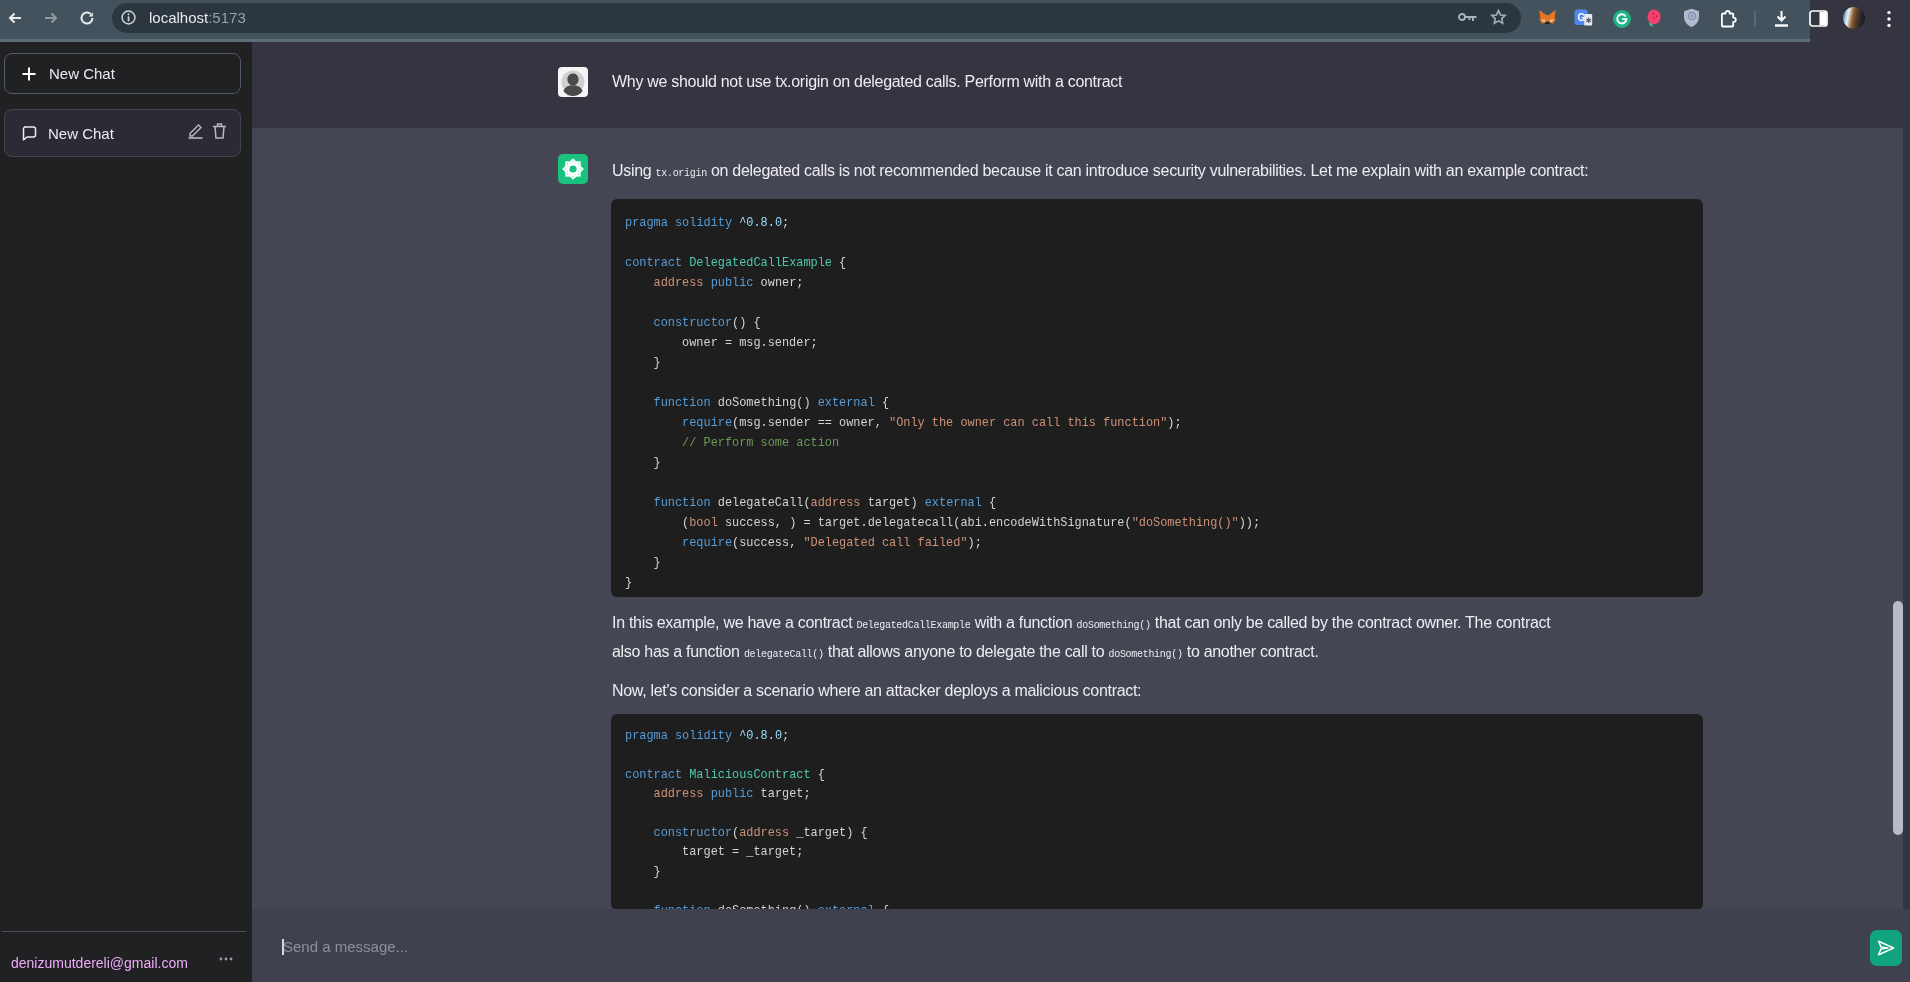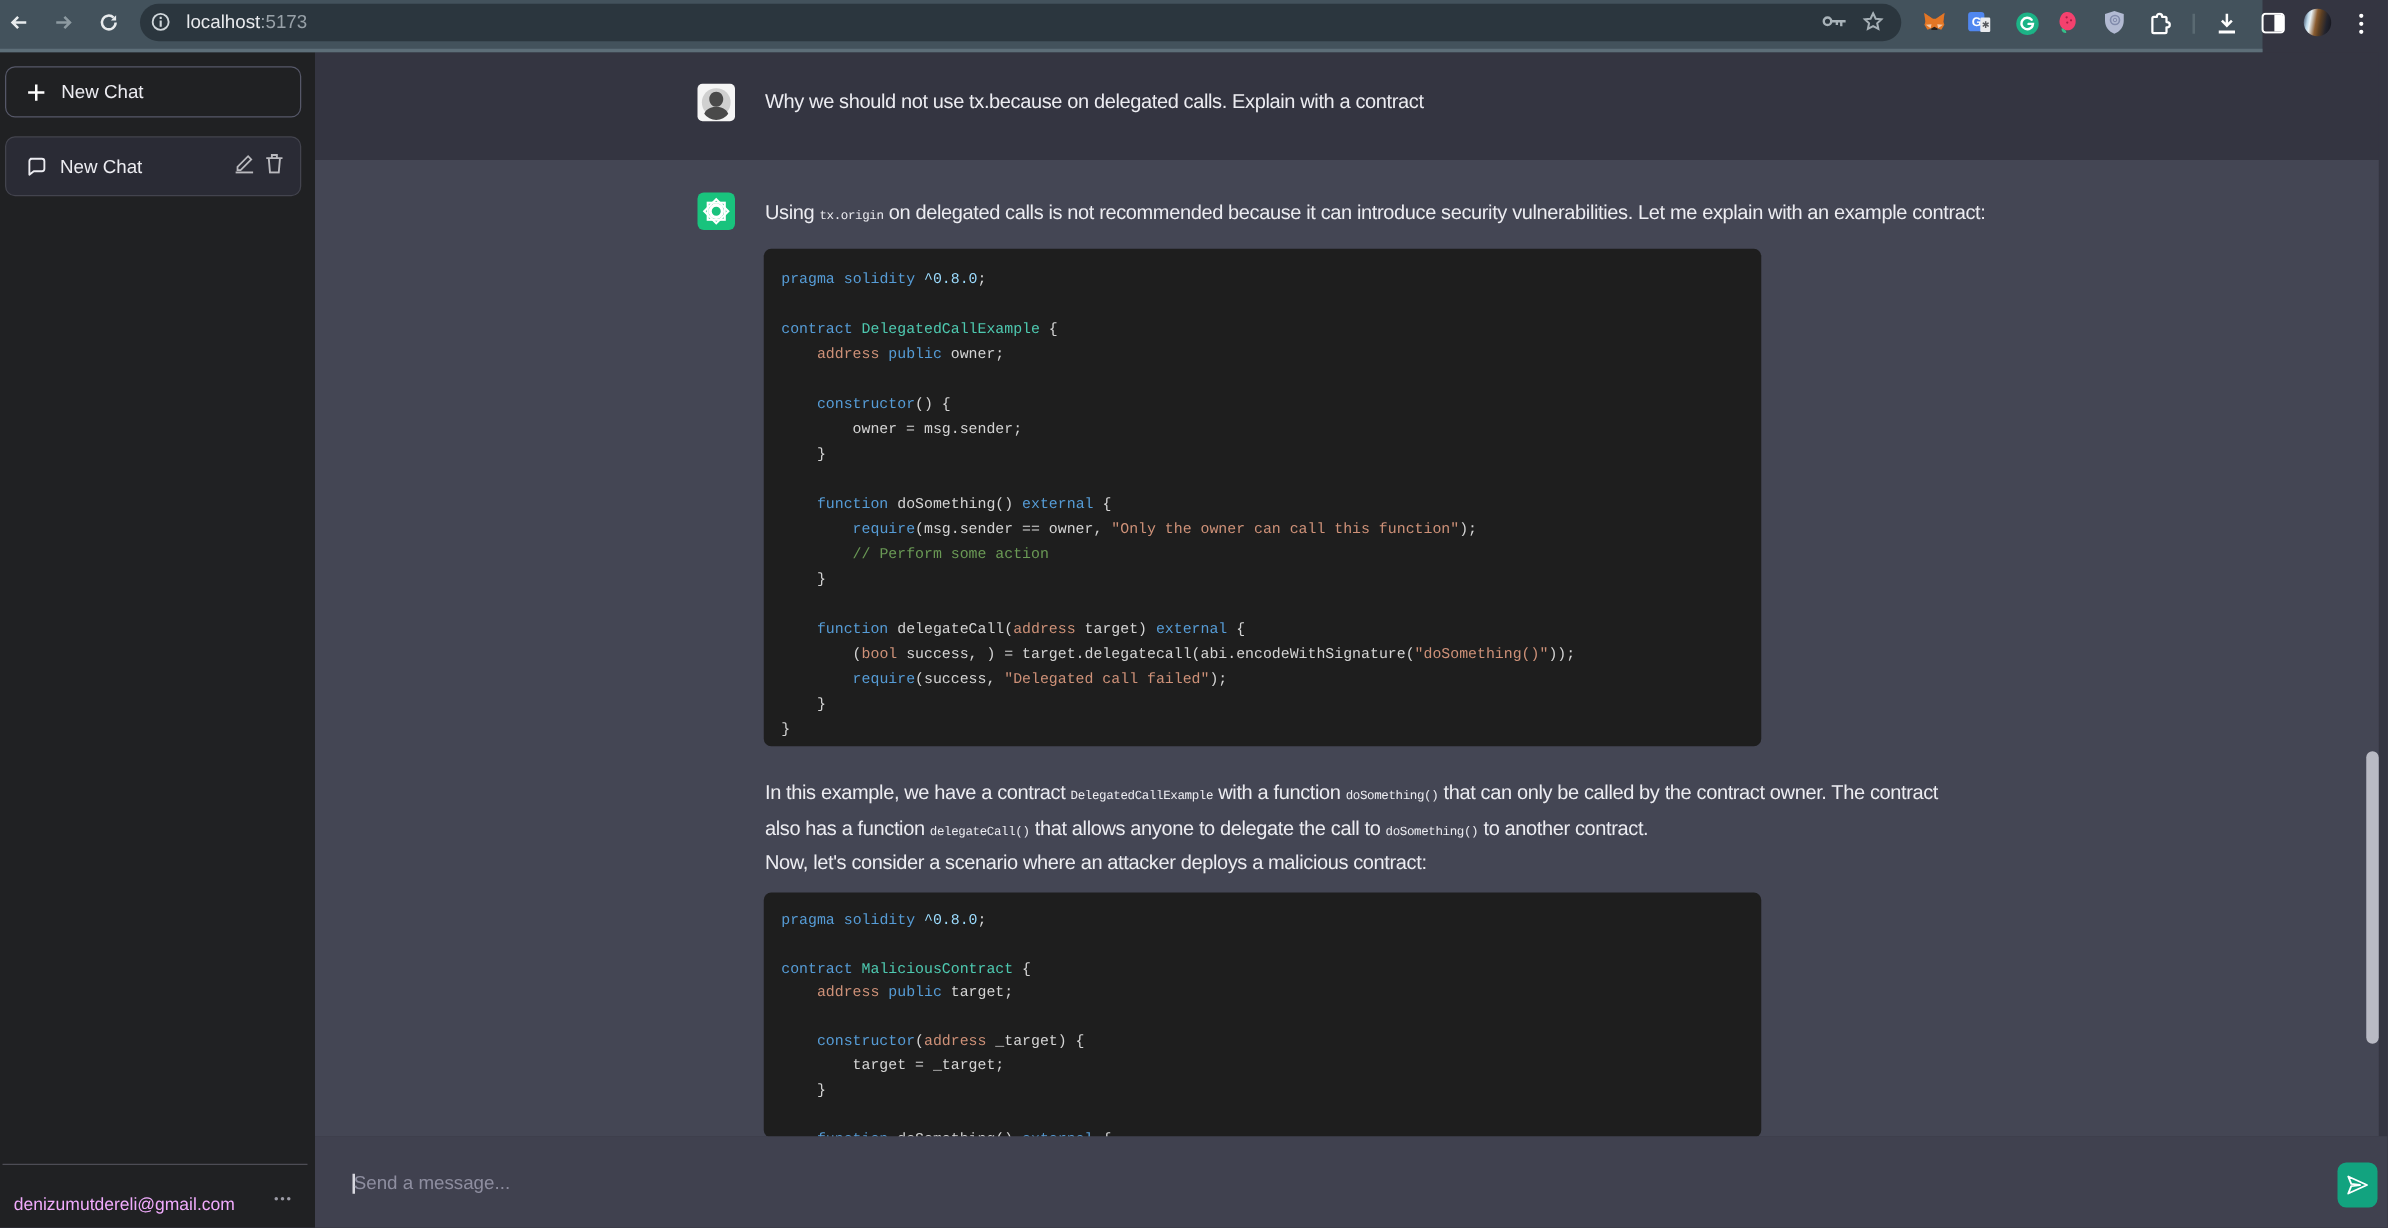--- a/index.html
+++ b/index.html
@@ -29,24 +29,24 @@
 #thumb { position:absolute; left:1893px; top:601px; width:10px; height:234px; background:#b9bac4; border-radius:5px; }
 
 .avatar { position:absolute; width:30px; height:30px; border-radius:4px; }
 #av-user { left:558px; top:67px; background:#f5f5f5; }
 #av-bot  { left:558px; top:154px; background:#19c37d; border-radius:5px; }
 
 #msg-user { position:absolute; left:612px; top:69px; width:1200px; font-size:16px; line-height:26px; color:#ececf1; letter-spacing:-0.3px; }
 .botp { position:absolute; left:612px; width:1050px; font-size:16px; line-height:26px; color:#ececf1; letter-spacing:-0.3px; }
 .ic { font-family:"Liberation Mono", monospace; font-size:10px; }
 #p0 { top:158px; white-space:nowrap; }
-#p1 { top:610px;margin-top:12px; }
+#p1 { top:610px; }
 #p2 { top:678px; }
 
-pre.code { position:absolute; left:611px; width:798px; background:#1e1e1e; border-radius:6px; overflow:hidden;
+pre.code { position:absolute; left:611px; width:1092px; background:#1e1e1e; border-radius:6px; overflow:hidden;
   font-family:"Liberation Mono", monospace; font-size:11.9px; line-height:20px; color:#d4d4d4; padding:13.5px 14px 0 14px; }
 #code1 { top:199px; height:398px; }
 #code2 { top:713.5px; height:196px; line-height:19.4px; }
 pre.code .k { color:#569cd6; }
 pre.code .t { color:#4ec9b0; }
 pre.code .o { color:#ce9178;margin-top:16px; }
 pre.code .n { color:#9cdcfe; }
 pre.code .c { color:#6a9955;font-family:Liberation Mono, monospace; }
 
 #sendmsg { position:absolute; left:283px; top:938px; font-size:15px; color:#8e8ea0; }
@@ -175,21 +175,21 @@
 <div id="row-user"></div>
 <div id="row-bot"></div>
 
 <div class="avatar" id="av-user">
   <svg width="30" height="30" viewBox="0 0 30 30">
       <circle cx="15" cy="15" r="11.5" fill="#d0d0d0"></circle>
       <path d="M15 6.4c3.2 0 5.6 2.5 5.6 5.8 0 3.4-2.4 6.2-5.6 6.2s-5.6-2.8-5.6-6.2c0-3.3 2.4-5.8 5.6-5.8z" fill="#4a4a4a"></path>
       <path d="M5.4 23.9c1.6-3.9 5.4-5.6 9.6-5.6s8 1.7 9.6 5.6a11.5 11.5 0 0 1-19.2 0z" fill="#4a4a4a"></path>
     </svg>
 </div>
-<div id="msg-user">Why we should not use tx.because on delegated calls. Explain with a contract</div>
+<div id="msg-user">Why we should not use tx.origin on delegated calls. Perform with a contract</div>
 
 <div class="avatar" id="av-bot">
   <svg width="30" height="30" viewBox="0 0 30 30">
     <g stroke="#fff" fill="none" stroke-width="1.7">
       <rect x="8.2" y="8.2" width="13.6" height="13.6"></rect>
       <rect x="8.2" y="8.2" width="13.6" height="13.6" transform="rotate(45 15 15)"></rect>
     </g>
     <circle cx="15" cy="15" r="4.9" fill="#19c37d" stroke="#fff" stroke-width="2.6"></circle>
   </svg>
 </div>

